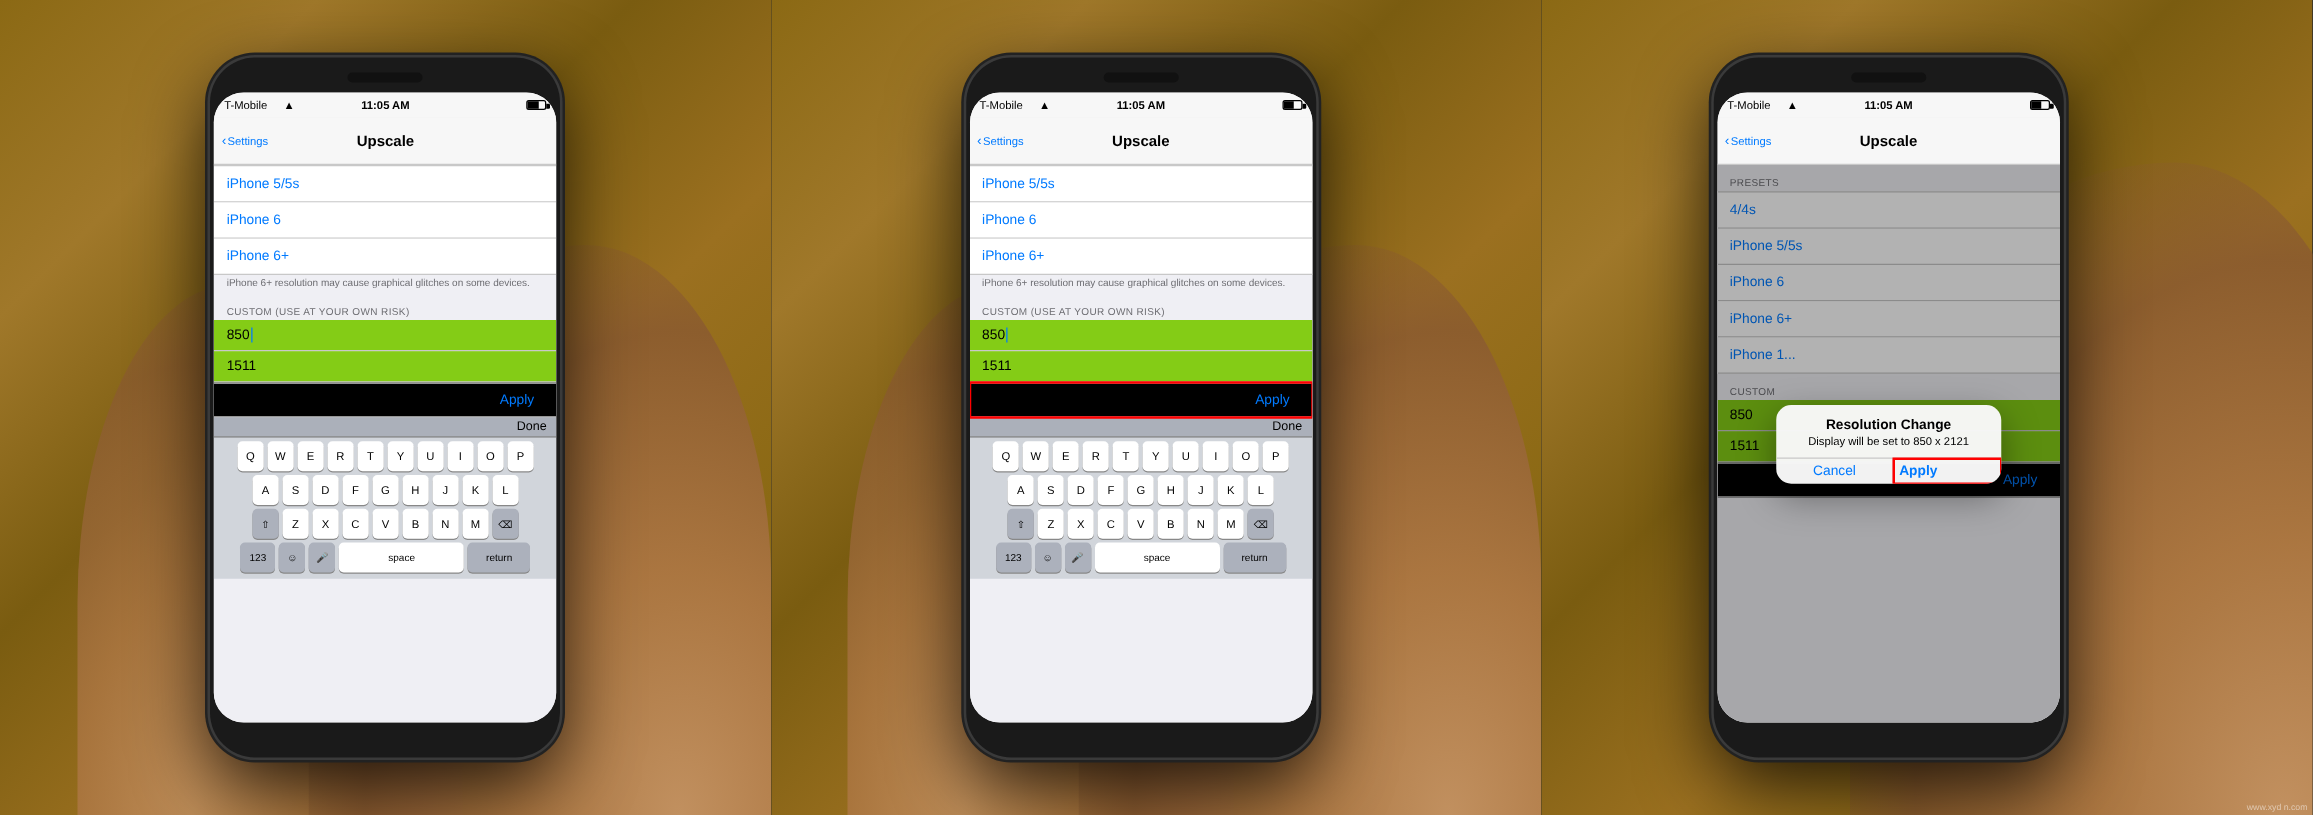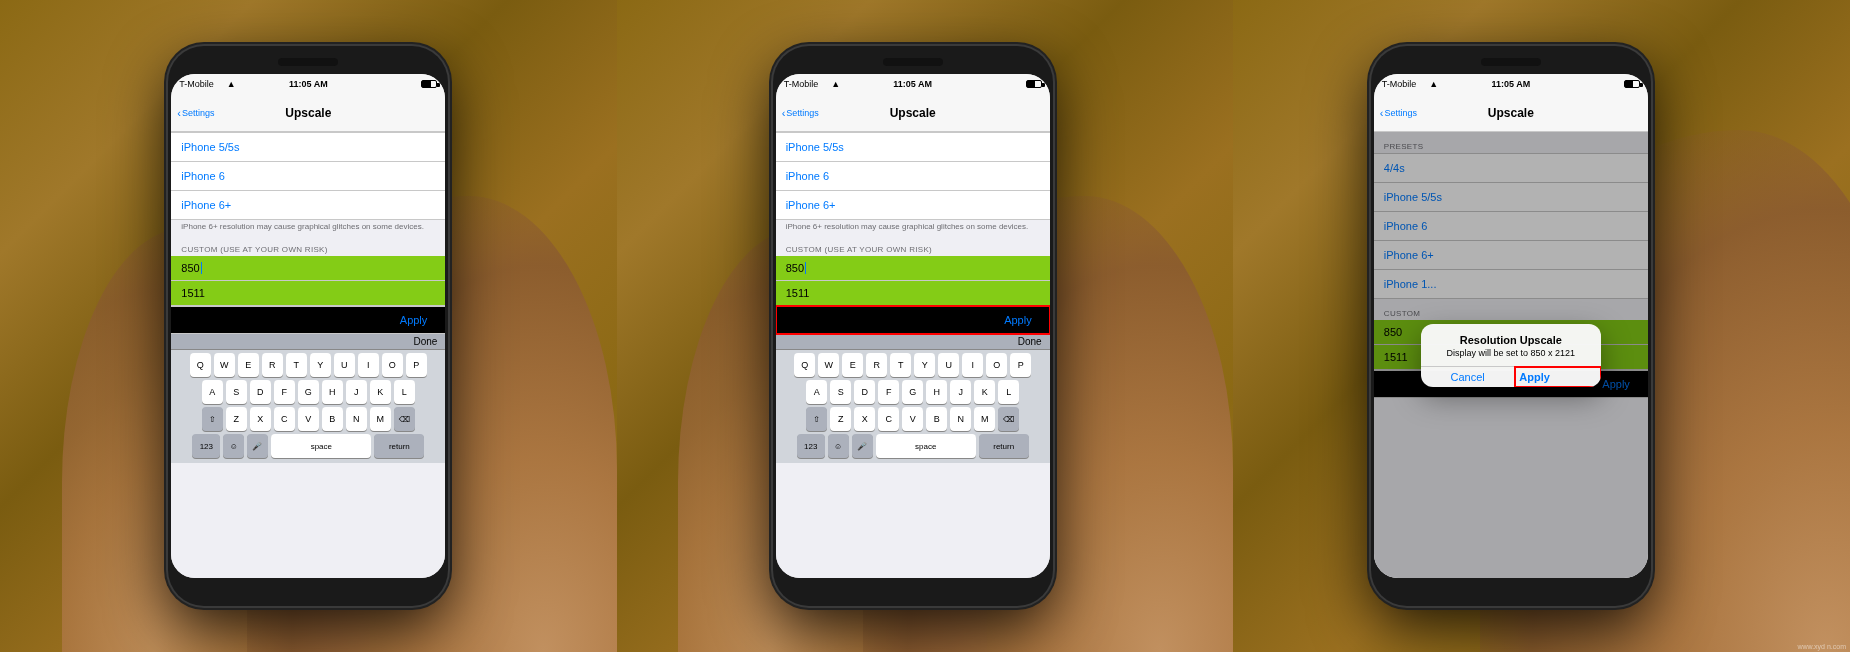--- a/index.html
+++ b/index.html
@@ -580,21 +580,21 @@
             </div>
             <div class="input-item">
               <span>1511</span>
             </div>
             <div class="apply-btn">Apply</div>
           </div>
         </div>
 
         <div class="dialog-overlay">
           <div class="dialog-box">
-            <div class="dialog-title">Resolution Upscale</div>
+            <div class="dialog-title">Resolution Change</div>
             <div class="dialog-message">Display will be set to 850 x 2121</div>
             <div class="dialog-buttons">
               <button class="dialog-btn cancel">Cancel</button>
               <div style="position: relative; flex: 1;">
                 <button class="dialog-btn okay">Apply</button>
                 <div class="red-highlight" style="top:-1px;left:-1px;right:-1px;bottom:-1px;"></div>
               </div>
             </div>
           </div>
         </div>

